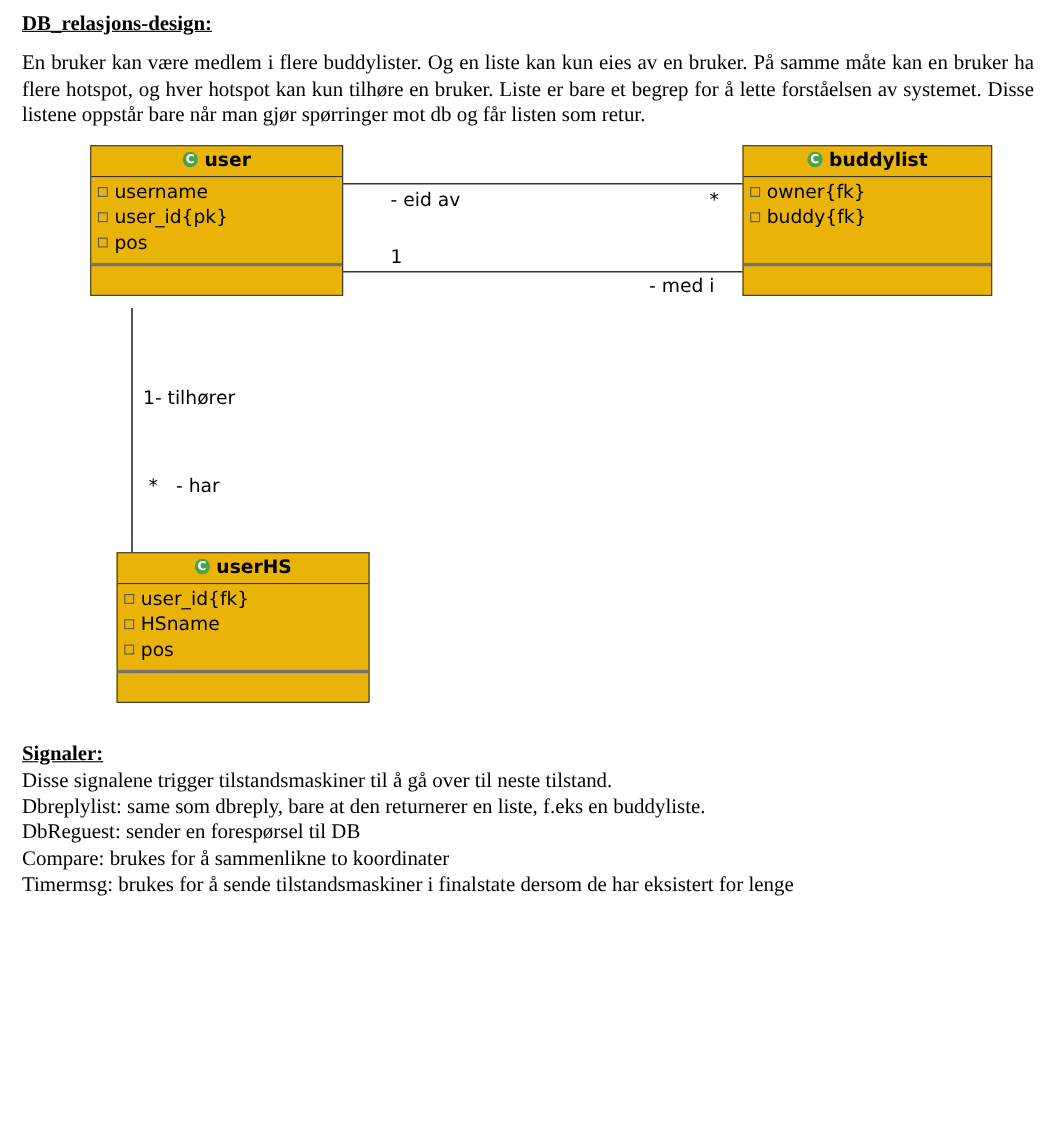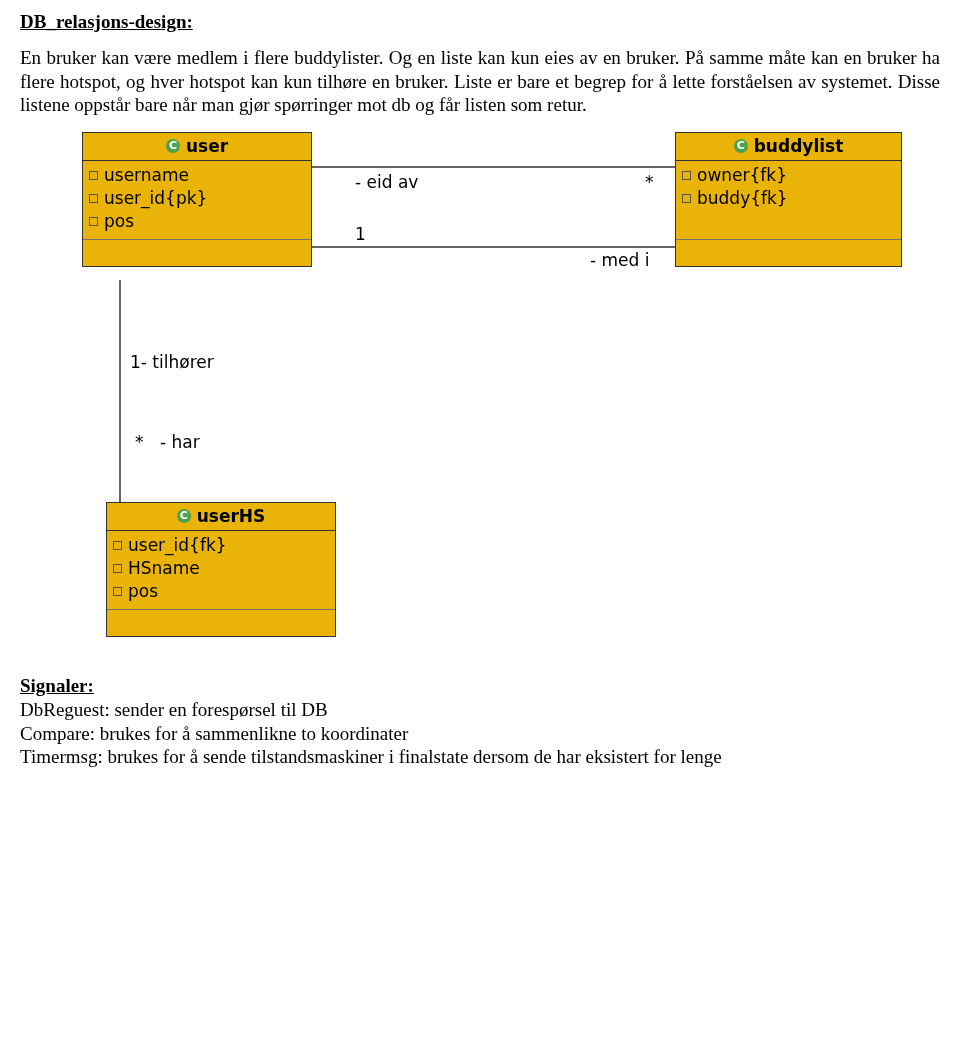--- a/index.html
+++ b/index.html
@@ -54,21 +54,21 @@
     font-size: 11px;
     line-height: 14px;
     text-align: center;
     font-weight: bold;
     vertical-align: middle;
     margin-right: 6px;
     position: relative;
     top: -1px;
   }
   .tbl .attrs {
-    border-bottom: 1px solid #737373;
+    border-bottom: 3px solid #737373;
     padding: 3px 6px 6px 6px;
     min-height: 20px;
   }
   .tbl .attrs .row {
     white-space: nowrap;
     line-height: 1.35;
   }
   .tbl .attrs .sq {
     display: inline-block;
     width: 7px;
@@ -158,17 +158,19 @@
     <div class="lbl" style="left:625px; top:40px;">*</div>
     <div class="lbl" style="left:335px; top:92px;">1</div>
     <div class="lbl" style="left:570px; top:118px;">- med i</div>
     <div class="lbl" style="left:110px; top:220px;">1- tilhører</div>
     <div class="lbl" style="left:115px; top:300px;">*</div>
     <div class="lbl" style="left:140px; top:300px;">- har</div>
 
   </div>
 
   <div class="signals-heading">Signaler:</div>
+  <div>Disse signalene trigger tilstandsmaskiner til å gå over til neste tilstand.</div>
+  <div>Dbreplylist: same som dbreply, bare at den returnerer en liste, f.eks en buddyliste.</div>
   <div>DbReguest: sender en forespørsel til DB</div>
   <div>Compare: brukes for å sammenlikne to koordinater</div>
   <div>Timermsg: brukes for å sende tilstandsmaskiner i finalstate dersom de har eksistert for lenge</div>
 
 </div>
 
 </body></html>

